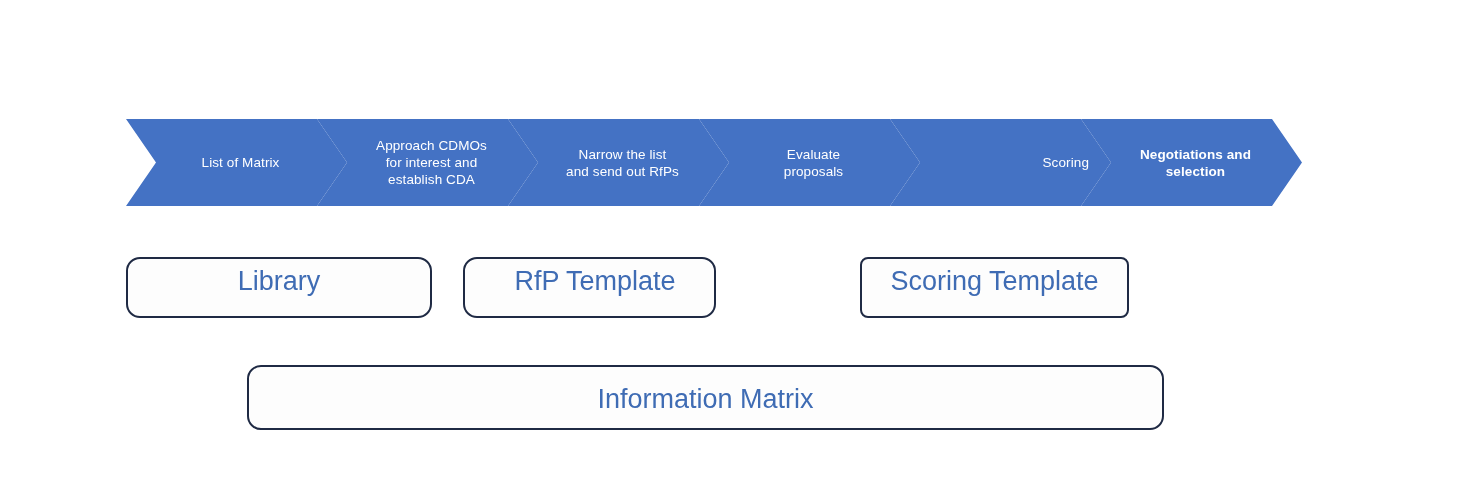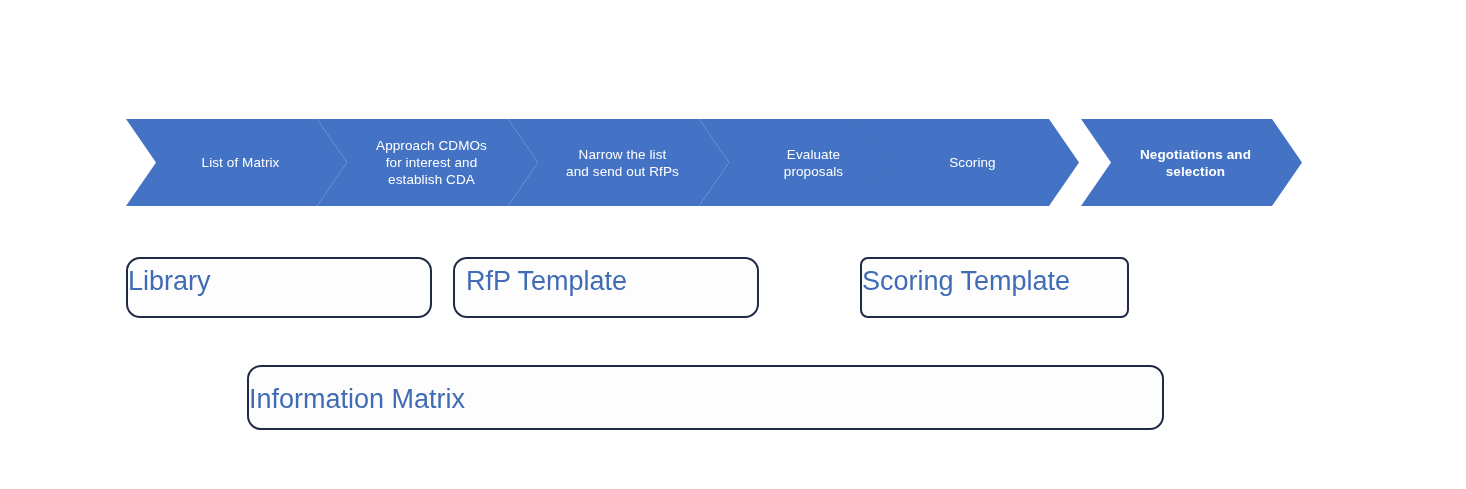--- a/index.html
+++ b/index.html
@@ -60,21 +60,21 @@
 
   
   .doc-box {
     position: absolute;
     border: 2.5px solid #1F2A44;
     border-radius: 14px;
     background: #FDFDFD;
     box-sizing: border-box;
     display: flex;
     align-items: flex-start;
-    justify-content: flex-start;
+    justify-content: center;
   }
 
   .doc-label {
     color: #3F6CB4;
     font-size: 27px;
     line-height: 32px;
     text-align: center;
     white-space: nowrap;
   }
 
@@ -104,36 +104,36 @@
     <div class="chevron" style="left:382px; width:221px;">
       <span class="chevron-label">Narrow the list
 and send out RfPs</span>
     </div>
 
     <div class="chevron" style="left:573px; width:221px;">
       <span class="chevron-label">Evaluate
 proposals</span>
     </div>
 
-    <div class="chevron" style="left:732px; width:221px;">
+    <div class="chevron" style="left:764px; width:221px;justify-content:flex-end;">
       <span class="chevron-label">Scoring</span>
     </div>
 
     <div class="chevron" style="left:955px; width:221px;font-weight:bold;">
       <span class="chevron-label">Negotiations and
 selection</span>
     </div>
 
   </div>
 
   <div class="doc-box row-tools" style="left:126px; width:306px;">
     <span class="doc-label">Library</span>
   </div>
 
-  <div class="doc-box row-tools" style="left:453px; width:306px;padding-left:11px;">
+  <div class="doc-box row-tools" style="left:463px; width:253px;padding-left:11px;">
     <span class="doc-label">RfP Template</span>
   </div>
 
   <div class="doc-box row-tools" style="left:860px; width:269px;border-radius:8px;">
     <span class="doc-label">Scoring Template</span>
   </div>
 
   <div class="doc-box row-matrix" style="left:247px; width:917px;">
     <span class="doc-label">Information Matrix</span>
   </div>

